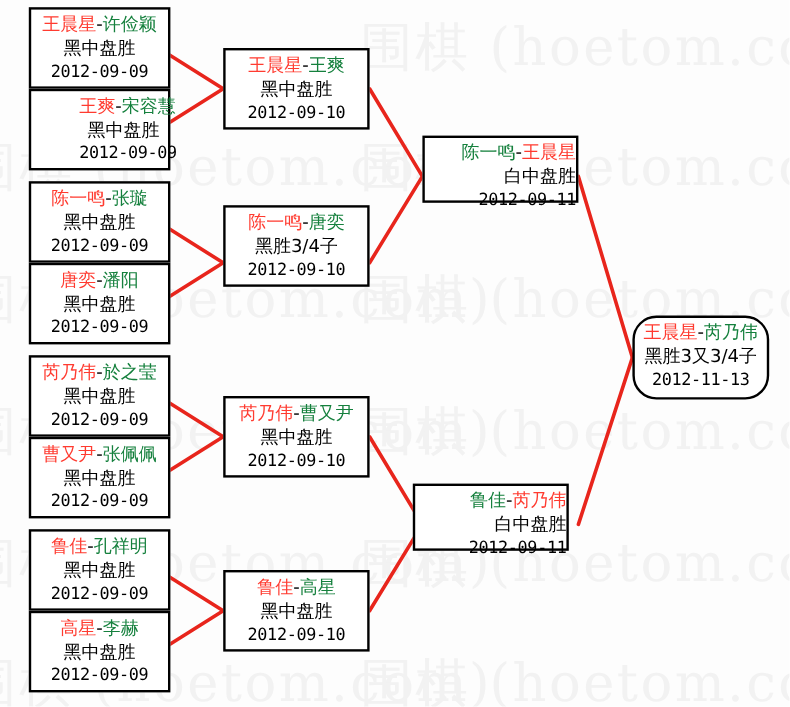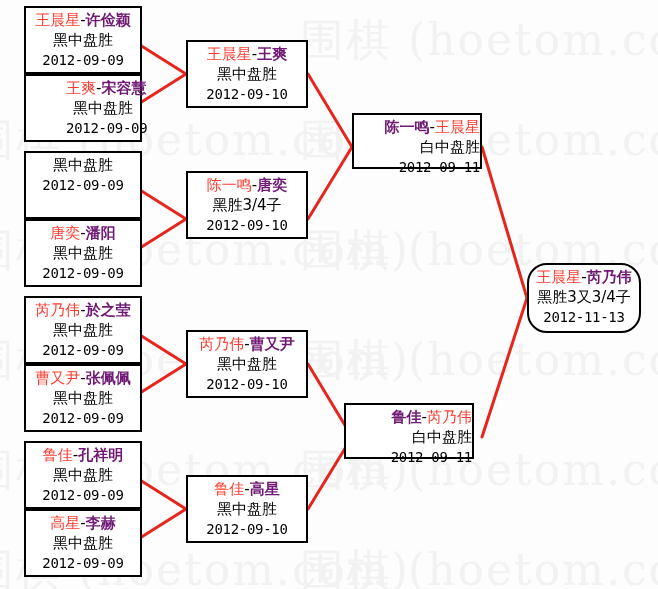--- a/index.html
+++ b/index.html
@@ -72,22 +72,21 @@
   }
   .match-line.date {
     font-size: 14px;
     font-family: "DejaVu Sans Mono", "Liberation Mono", monospace;
     letter-spacing: -0.3px;
   }
   .player-winner {
     color: #ff3b30;
   }
   .player-loser {
-    color: #701a75;
-    font-weight: bold;
+    color: #15803d;
   }
   .dash {
     color: #000000;
   }
   
   .round-1 { width: 118px; height: 68px; }
   .round-2 { width: 122px; height: 68px; }
   .round-3 { width: 130px; height: 56px; text-align: right; }
   .round-4 { width: 114px; height: 70px; border-radius: 20px; }
 </style>
@@ -142,20 +141,21 @@
     <div class="match-line date">2012-09-09</div>
   </div>
 
   <div class="match-box round-1" style="left:24px; top:74px;padding-left:40px;">
     <div class="match-line players"><span class="player-winner">王爽</span><span class="dash">-</span><span class="player-loser">宋容慧</span></div>
     <div class="match-line result">黑中盘胜</div>
     <div class="match-line date">2012-09-09</div>
   </div>
 
   <div class="match-box round-1" style="left:24px; top:151px;">
+    <div class="match-line players"><span class="player-winner">陈一鸣</span><span class="dash">-</span><span class="player-loser">张璇</span></div>
     <div class="match-line result">黑中盘胜</div>
     <div class="match-line date">2012-09-09</div>
   </div>
 
   <div class="match-box round-1" style="left:24px; top:219px;text-align:center;">
     <div class="match-line players"><span class="player-winner">唐奕</span><span class="dash">-</span><span class="player-loser">潘阳</span></div>
     <div class="match-line result">黑中盘胜</div>
     <div class="match-line date">2012-09-09</div>
   </div>
 

